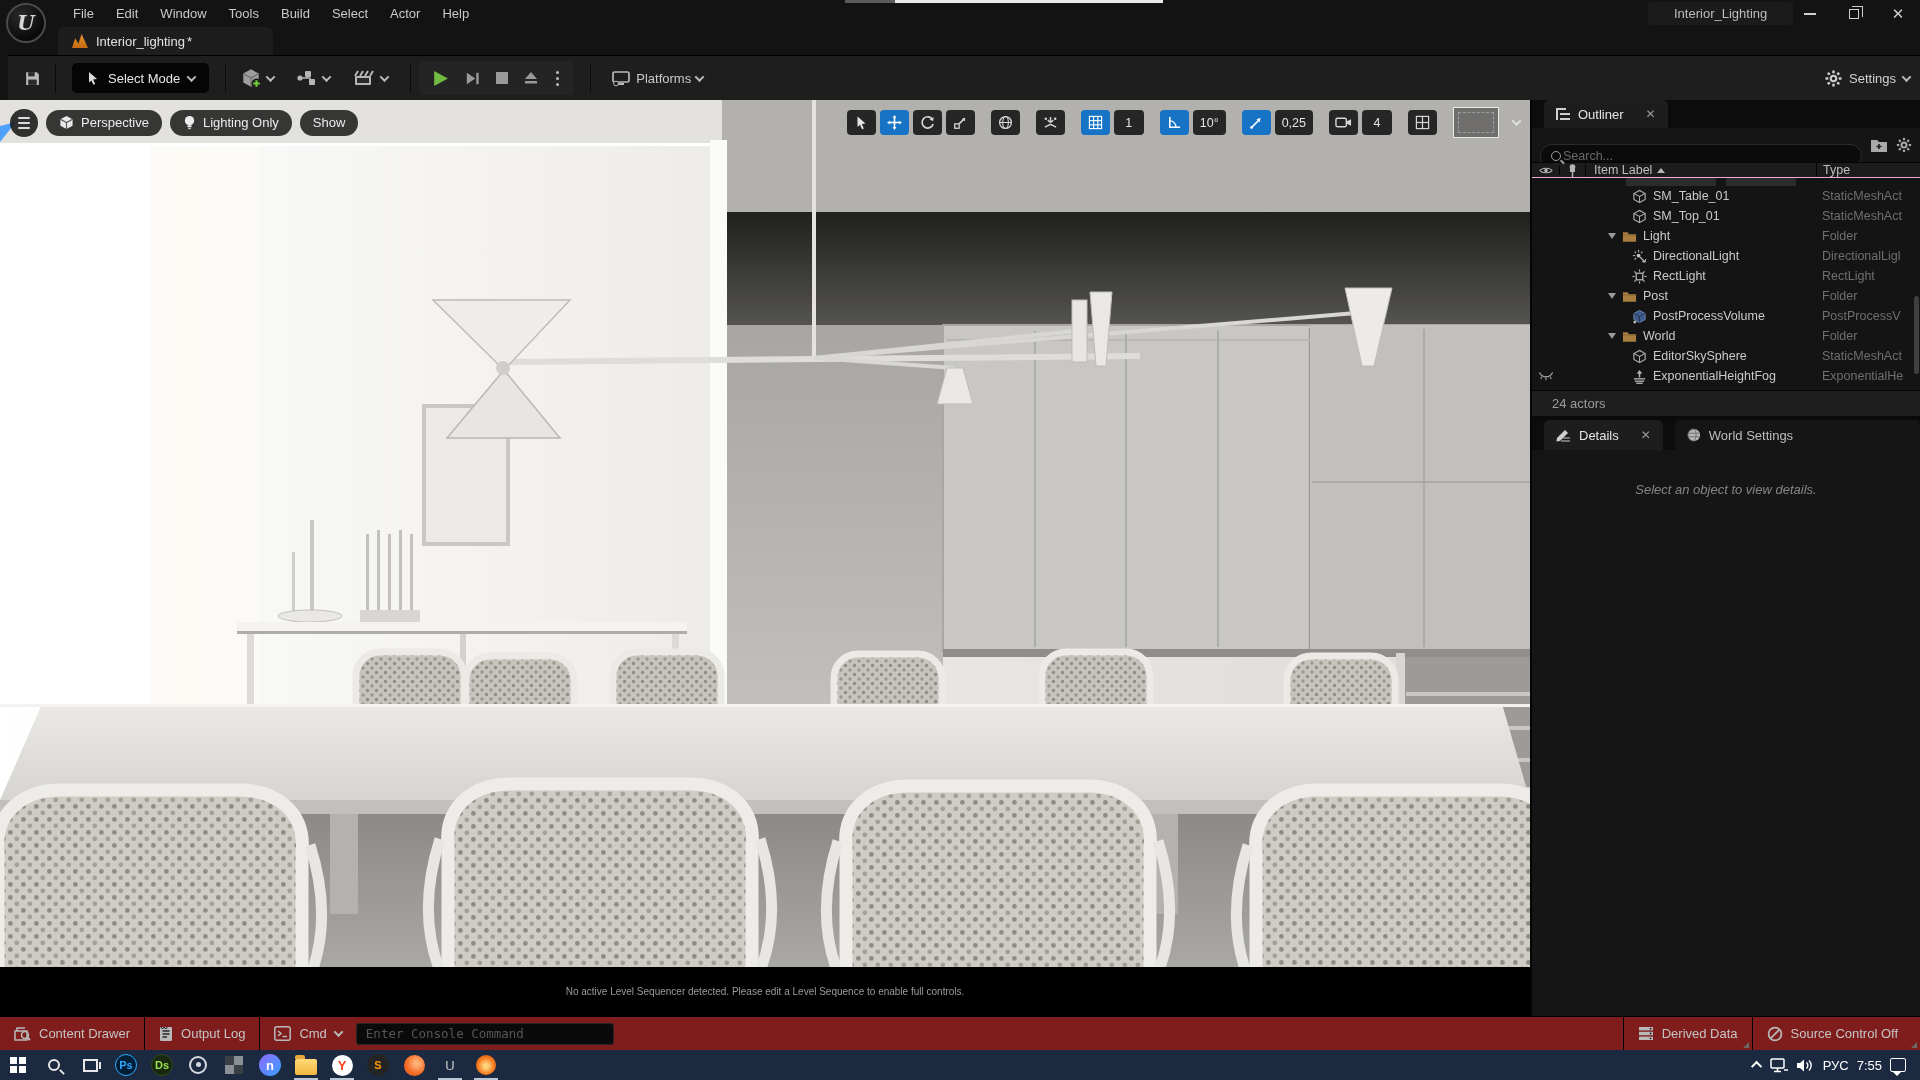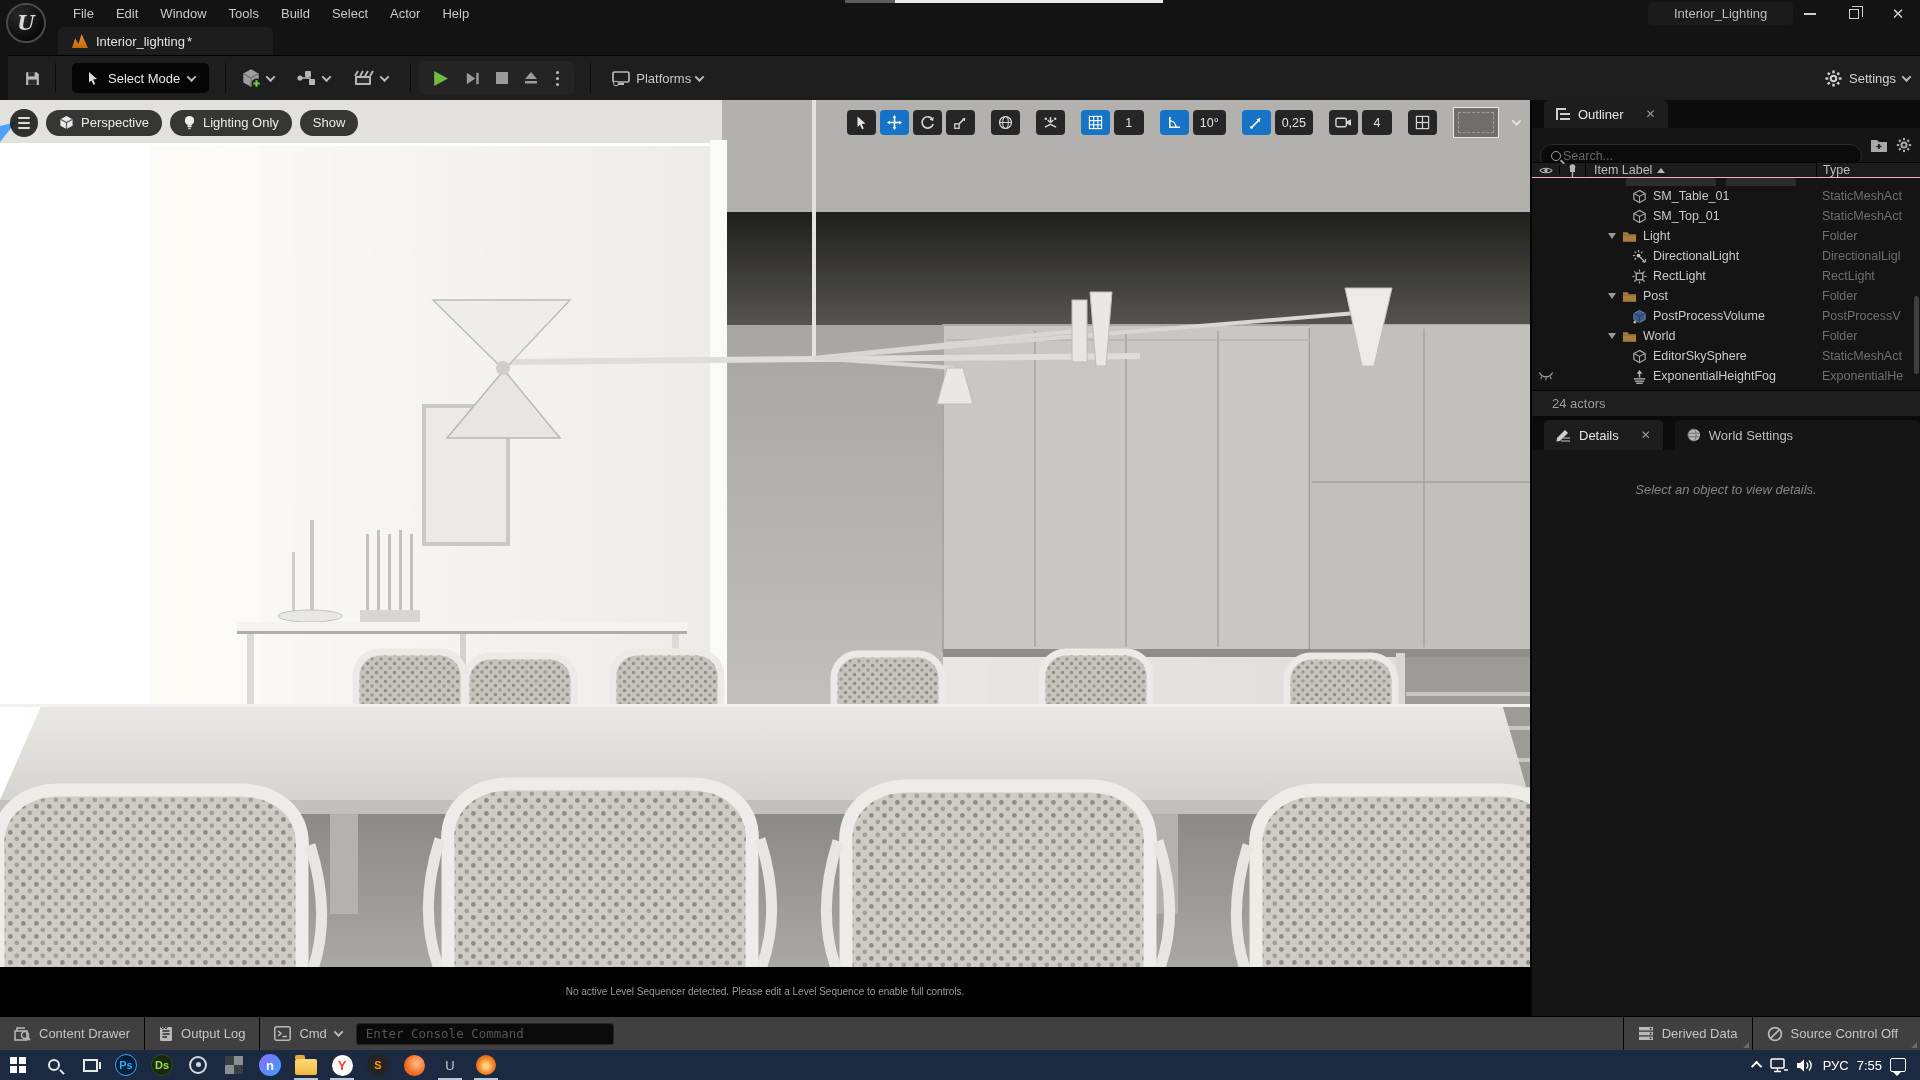--- a/index.html
+++ b/index.html
@@ -109,21 +109,21 @@
   .ricon svg { width:15px; height:15px; }
   .ol-scrollthumb { position:absolute; right:1px; top:118px; width:5px; height:78px; background:#3f3f3f; border-radius:3px; }
   .ol-footer { height:26px; background:#1e1e1e; display:flex; align-items:center; padding-left:20px;
                color:#9c9c9c; border-top:1px solid #050505; }
   .panel-gap { height:4px; background:#0a0a0a; }
   .dt-tabs { height:30px; background:#0c0c0c; display:flex; align-items:flex-end; }
   .dt-body { flex:1; background:#151515; display:flex; justify-content:center; padding-top:32px; }
   .dt-empty { color:#858585; font-style:italic; font-size:13px; }
 
   
-  .statusbar { position:absolute; top:1016px; left:0; width:1920px; height:34px; background:#404040;
+  .statusbar { position:absolute; top:1016px; left:0; width:1920px; height:34px; background:#7f1d1d;
                border-top:1px solid #000; display:flex; align-items:center; }
   .sb-item { display:flex; align-items:center; gap:8px; height:34px; padding:0 14px; color:#c4c4c4; position:relative; }
   .sb-sep { width:1px; height:34px; background:#040404; }
   .console-input { width:258px; height:22px; background:#0a0a0a; border:1px solid #262626; border-radius:3px;
                    color:#565656; font-family:"DejaVu Sans Mono", monospace; font-size:12.5px; padding:0 9px; outline:none; }
   .console-input::placeholder { color:#565656; font-family:"DejaVu Sans Mono", monospace; }
   .sb-right { margin-left:auto; display:flex; height:34px; }
   .grip { position:absolute; right:3px; bottom:3px; width:0; height:0; border-left:6px solid transparent; border-bottom:6px solid #6a6a6a; }
 
   

